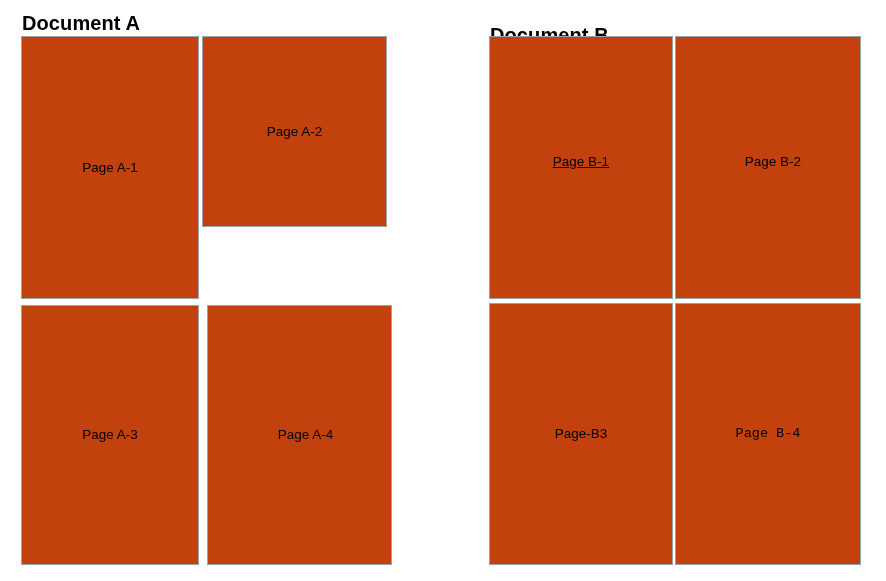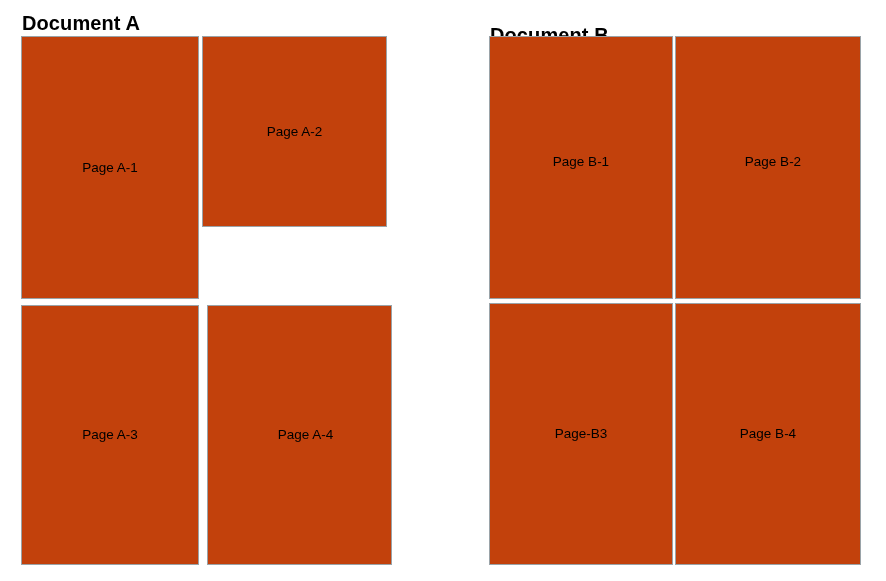--- a/index.html
+++ b/index.html
@@ -56,24 +56,24 @@
   #page-a2 .page-label { transform: translateY(0px); }
   #page-a3 .page-label,
   #page-a4 .page-label { transform: translateY(0px); }
 
   
   #title-b { left: 490px; top: 24px; }
   #page-b1 { left: 489px; top: 36px;  width: 184px; height: 263px; }
   #page-b2 { left: 675px; top: 36px;  width: 186px; height: 263px; padding-left: 10px; }
   #page-b3 { left: 489px; top: 303px; width: 184px; height: 262px; }
   #page-b4 { left: 675px; top: 303px; width: 186px; height: 262px; }
-  #page-b1 .page-label { transform: translateY(-6px); }
+  #page-b1 .page-label { transform: translateY(-6px); text-decoration: underline; }
   #page-b2 .page-label { transform: translateY(-6px); }
   #page-b3 .page-label { transform: translateY(0px); }
-  #page-b4 .page-label { transform: translateY(0px); }
+  #page-b4 .page-label { transform: translateY(0px); font-family: Liberation Mono, monospace; }
 </style>
 </head>
 <body>
 
 <div class="canvas">
 
   <div class="doc-title" id="title-a">Document A</div>
 
   <div class="page" id="page-a1">
     <span class="page-label">Page A-1</span>

